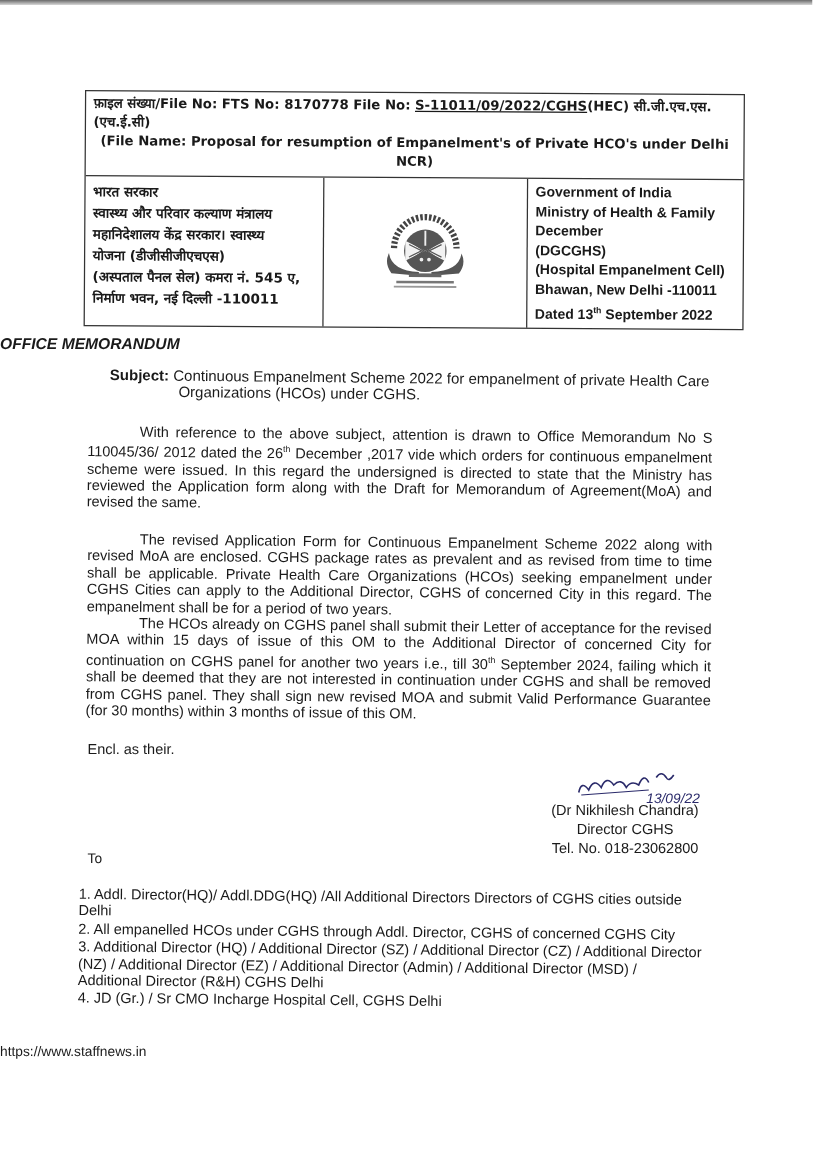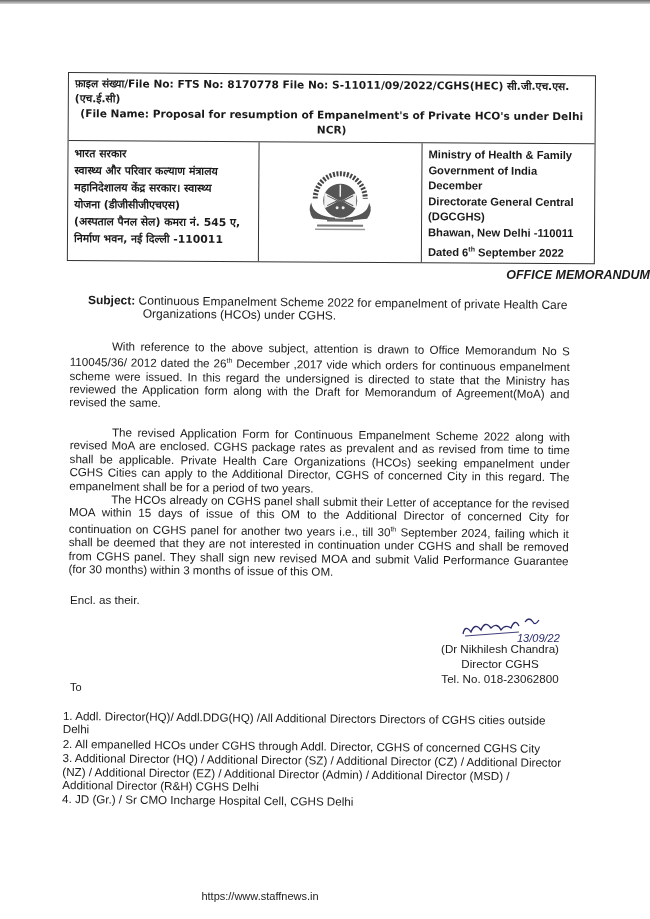--- a/index.html
+++ b/index.html
@@ -4,41 +4,41 @@
 <style>
   html, body { margin:0; padding:0; }
   body {
     width:650px; height:919px; background:#ffffff; position:relative; overflow:hidden;
     font-family:"Liberation Sans", sans-serif; color:#1a1a1a;
   }
   .scan-top { position:absolute; left:0; top:0; width:650px; height:4px; background:linear-gradient(#6a6a6a,#d8d8d8); }
   .header-box { position:absolute; left:68px; top:72px; width:526px; border:1px solid #333; transform:rotate(0.35deg); transform-origin:left top; }
   .file-row { text-align:center; padding:3px 4px 4px; border-bottom:1px solid #333; font-weight:bold; font-size:10.6px; line-height:15px; font-family:"DejaVu Sans", sans-serif; }
   .file-row .line1 { text-align:left; padding-left:2px; }
-  .file-row .ul { }
+  .file-row .ul { text-decoration:underline; }
   .addr-row { display:flex; }
   .addr-hi { width:178px; padding:4px 6px; border-right:1px solid #333; font-family:"DejaVu Sans", sans-serif; font-weight:bold; font-size:10.8px; line-height:17px; }
   .addr-logo { width:162px; border-right:1px solid #333; display:flex; align-items:center; justify-content:center; }
   .addr-en { flex:1; padding:4px 6px 2px; font-weight:bold; font-size:11.2px; line-height:15.6px; }
   sup { font-size:7px; }
-  .memo-title { position:absolute; left:0; width:650px; top:268px; text-align:right; font-weight:bold; font-style:italic; font-size:12.5px; }
+  .memo-title { position:absolute; left:0; width:650px; top:268px; text-align:left; font-weight:bold; font-style:italic; font-size:12.5px; }
   .subject { position:absolute; left:88px; top:294px; width:480px; font-size:12px; line-height:13px; transform:rotate(0.6deg); transform-origin:left top;}
   .subject b { font-weight:bold; }
   .subject .cont { display:block; padding-left:55px; }
   .para { position:absolute; left:70px; width:500px; font-size:11.6px; line-height:13.4px; text-align:justify; transform:rotate(0.6deg); transform-origin:left top; }
   .para p { margin:0; text-indent:42px; }
   .p1 { top:339px; }
   .p2 { top:425px; }
   .encl { position:absolute; left:70px; top:593px; font-size:11.6px; }
   .sig { position:absolute; left:455px; top:612px; width:160px; height:32px; }
   .signer { position:absolute; left:440px; top:641px; width:120px; text-align:center; font-size:11.6px; line-height:15px; }
   .to { position:absolute; left:70px; top:681px; font-size:11px; }
   .recipients { position:absolute; left:63px; top:709px; width:500px; font-size:11.6px; line-height:13.4px; transform:rotate(0.55deg); transform-origin:left top; }
   .recipients div { margin-bottom:1px; }
-  .footer { position:absolute; left:0; width:520px; top:890px; text-align:center; font-size:11px; }
+  .footer { position:absolute; left:0; width:520px; top:836px; text-align:left; font-size:11px; }
 </style>
 </head>
 <body>
 
 <div class="scan-top"></div>
 
 <div class="header-box">
   <div class="file-row">
     <div class="line1">
       <span>फ़ाइल संख्या/File No: FTS No: 8170778  File No: </span><span class="ul">S-11011/09/2022/CGHS</span><span>(HEC)  सी.जी.एच.एस. (एच.ई.सी)</span>
@@ -64,27 +64,27 @@
         <circle cx="32" cy="37" r="1.5" fill="#eee"></circle>
           <circle cx="38" cy="37" r="1.5" fill="#eee"></circle>
         <path d="M6 32 Q8 46 30 47 L30 50 L8 48 Q2 40 6 32 Z" fill="#555"></path>
         <path d="M64 32 Q62 46 40 47 L40 50 L62 48 Q68 40 64 32 Z" fill="#555"></path>
         <rect x="22" y="48" width="26" height="3" fill="#666"></rect>
         <rect x="12" y="54" width="46" height="2" fill="#777"></rect>
         <rect x="10" y="58" width="50" height="1.5" fill="#999"></rect>
       </svg>
     </div>
     <div class="addr-en">
+      <div>Government of India</div>
       <div>Ministry of Health &amp; Family</div>
-      <div>Government of India</div>
       <div>December</div>
-      <div>Directorate General Central</div>
       <div>(DGCGHS)</div>
+      <div>(Hospital Empanelment Cell)</div>
       <div>Bhawan, New Delhi -110011</div>
-      <div><span>Dated 6</span><sup>th</sup><span> September 2022</span></div>
+      <div><span>Dated 13</span><sup>th</sup><span> September 2022</span></div>
     </div>
   </div>
 </div>
 
 <div class="memo-title">OFFICE MEMORANDUM</div>
 
 <div class="subject">
   <b>Subject:</b>
   <span>Continuous Empanelment Scheme 2022 for empanelment of private Health Care</span>
   <span class="cont">Organizations (HCOs) under CGHS.</span>

